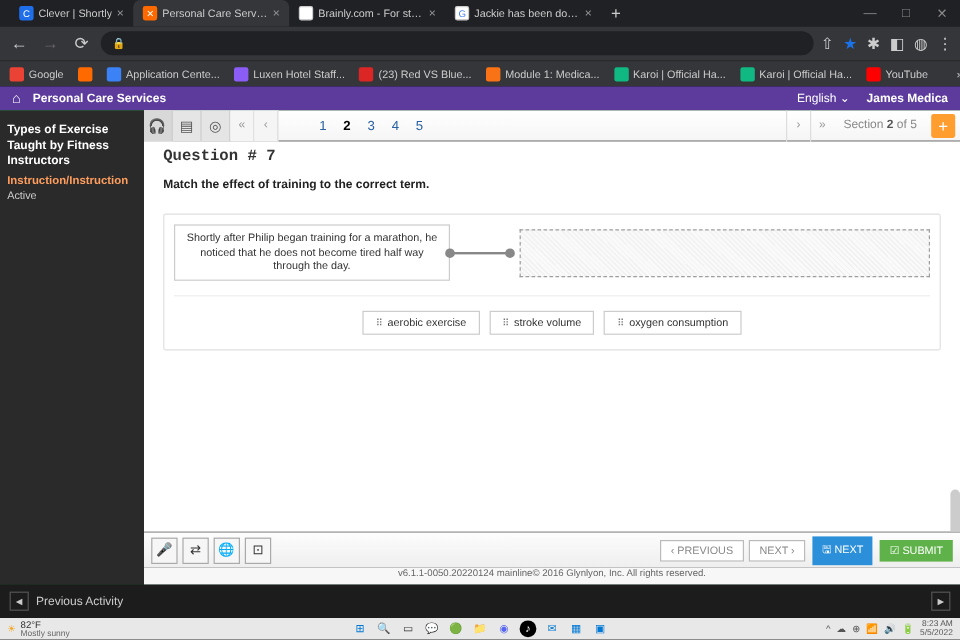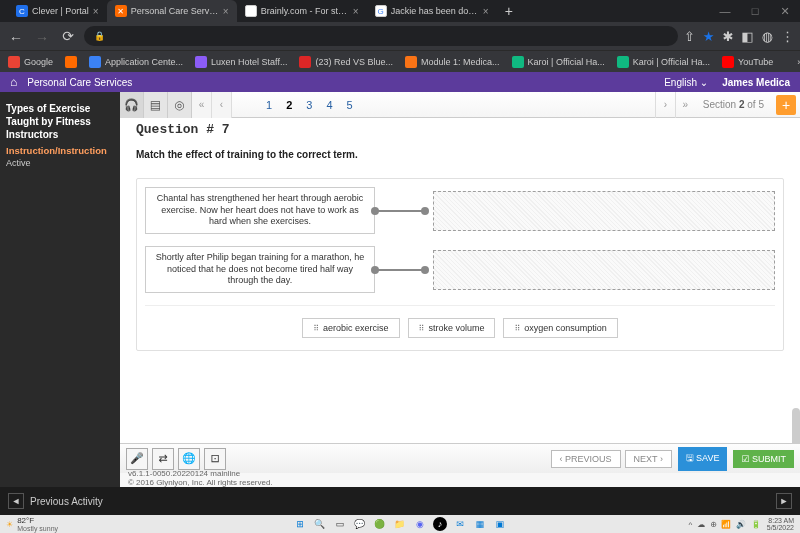--- a/index.html
+++ b/index.html
@@ -80,21 +80,21 @@
 .answer-chip { border: 1px solid #ccc; background: #fff; padding: 4px 10px; font-size: 9px; color: #333; display: flex; align-items: center; gap: 4px; }
 .answer-chip .grip { color: #777; font-size: 8px; }
 
 
 .content-bottom { height: 30px; background: linear-gradient(#fdfdfd, #eee); display: flex; align-items: center; padding: 0 6px; border-top: 1px solid #ccc; font-size: 10px; }
 .content-bottom .sq-btn { width: 22px; height: 22px; border: 1px solid #aaa; margin-right: 4px; display: flex; align-items: center; justify-content: center; background: #f6f6f6; color: #333; font-size: 11px; }
 .content-bottom .spacer { flex: 1; }
 .content-bottom .nav-btn2 { border: 1px solid #bbb; background: #fff; padding: 3px 8px; color: #888; font-size: 9px; margin-left: 4px; }
 .content-bottom .save-btn { background: #2b90d9; color: #fff; border: none; padding: 4px 8px; font-size: 9px; margin-left: 6px; }
 .content-bottom .submit-btn { background: #5fb24a; color: #fff; border: none; padding: 4px 8px; font-size: 9px; margin-left: 6px; }
-.version-copy { height: 14px; display: flex; justify-content: flex-end; padding: 0 8px; font-size: 8px; color: #666; background: #f7f7f7; flex-direction: column; }
+.version-copy { height: 14px; display: flex; justify-content: center; padding: 0 8px; font-size: 8px; color: #666; background: #f7f7f7; }
 
 
 .prev-activity { height: 28px; background: #1c1c1c; display: flex; align-items: center; padding: 0 8px; color: #ccc; font-size: 10px; justify-content: space-between; }
 .prev-activity .arrow-box { width: 16px; height: 16px; border: 1px solid #555; display: flex; align-items: center; justify-content: center; font-size: 9px; }
 
 
 .taskbar { height: 18px; background: #e8e8e8; display: flex; align-items: center; font-size: 8px; color: #333; padding: 0 6px; position: relative; }
 .taskbar .weather { display: flex; align-items: center; gap: 4px; }
 .taskbar .center-apps { position: absolute; left: 50%; transform: translateX(-50%); display: flex; gap: 6px; align-items: center; }
 .taskbar .center-apps .ti { width: 14px; height: 14px; border-radius: 2px; display: inline-flex; align-items: center; justify-content: center; font-size: 9px; }
@@ -108,21 +108,21 @@
 
 <div class="window-controls">
   <span>—</span>
   <span>□</span>
   <span>✕</span>
 </div>
 
 <div class="tab-strip">
   <div class="tab">
     <span class="favicon" style="background:#1f6feb;color:#fff">C</span>
-    <span class="label">Clever | Portal</span>
+    <span class="label">Clever | Shortly</span>
     <span class="close">×</span>
   </div>
   <div class="tab active">
     <span class="favicon" style="background:#ff6a00;color:#fff">✕</span>
     <span class="label">Personal Care Services - Edgen</span>
     <span class="close">×</span>
   </div>
   <div class="tab">
     <span class="favicon" style="background:#fff;border:1px solid #ccc"></span>
     <span class="label">Brainly.com - For students. By</span>
@@ -190,21 +190,21 @@
       <span>YouTube</span>
     </span>
   <span class="spacer"></span>
   <span>»</span>
 
 </div>
 
 <div class="app-header">
   <div class="left">
     <span class="home">⌂</span>
-    <span style="font-weight:400">Personal Care Services</span>
+    <span style="font-weight:700">Personal Care Services</span>
   </div>
   <div class="right">
     <span><span>English</span> <span>⌄</span></span>
     <span style="font-weight:600">James Medica</span>
   </div>
 </div>
 
 <div class="main-area">
   <div class="sidebar">
     <div class="title">Types of Exercise Taught by Fitness Instructors</div>
@@ -237,27 +237,20 @@
         <span class="section-info"><span>Section </span><b>2</b><span> of </span><span>5</span></span>
         <span class="add-sq">+</span>
       </div>
     </div>
 
     <div class="question-panel">
       <div class="q-heading">Question # 7</div>
       <div class="q-instruction">Match the effect of training to the correct term.</div>
 
       <div class="match-area">
-        <div class="match-row">
-          <div class="prompt-box">Chantal has strengthened her heart through aerobic exercise. Now her heart does not have to work as hard when she exercises.</div>
-          <div class="connector">
-              <span class="start-dot"></span>
-            </div>
-          <div class="drop-box"></div>
-        </div>
         <div class="match-row">
           <div class="prompt-box">Shortly after Philip began training for a marathon, he noticed that he does not become tired half way through the day.</div>
           <div class="connector">
               <span class="start-dot"></span>
             </div>
           <div class="drop-box"></div>
         </div>
 
         <div class="answers-bar">
           <div class="answer-chip">
@@ -278,21 +271,21 @@
     </div>
 
     <div class="content-bottom">
       <span class="sq-btn">🎤</span>
       <span class="sq-btn">⇄</span>
       <span class="sq-btn">🌐</span>
       <span class="sq-btn">⊡</span>
       <span class="spacer"></span>
       <span class="nav-btn2">‹  PREVIOUS</span>
       <span class="nav-btn2">NEXT  ›</span>
-      <span class="save-btn">🖫  SAVE</span>
+      <span class="save-btn">🖫  NEXT</span>
       <span class="submit-btn">☑  SUBMIT</span>
     </div>
     <div class="version-copy">
       <span>v6.1.1-0050.20220124 mainline</span>
       <span>© 2016 Glynlyon, Inc. All rights reserved.</span>
     </div>
   </div>
 </div>
 
 <div class="prev-activity">

